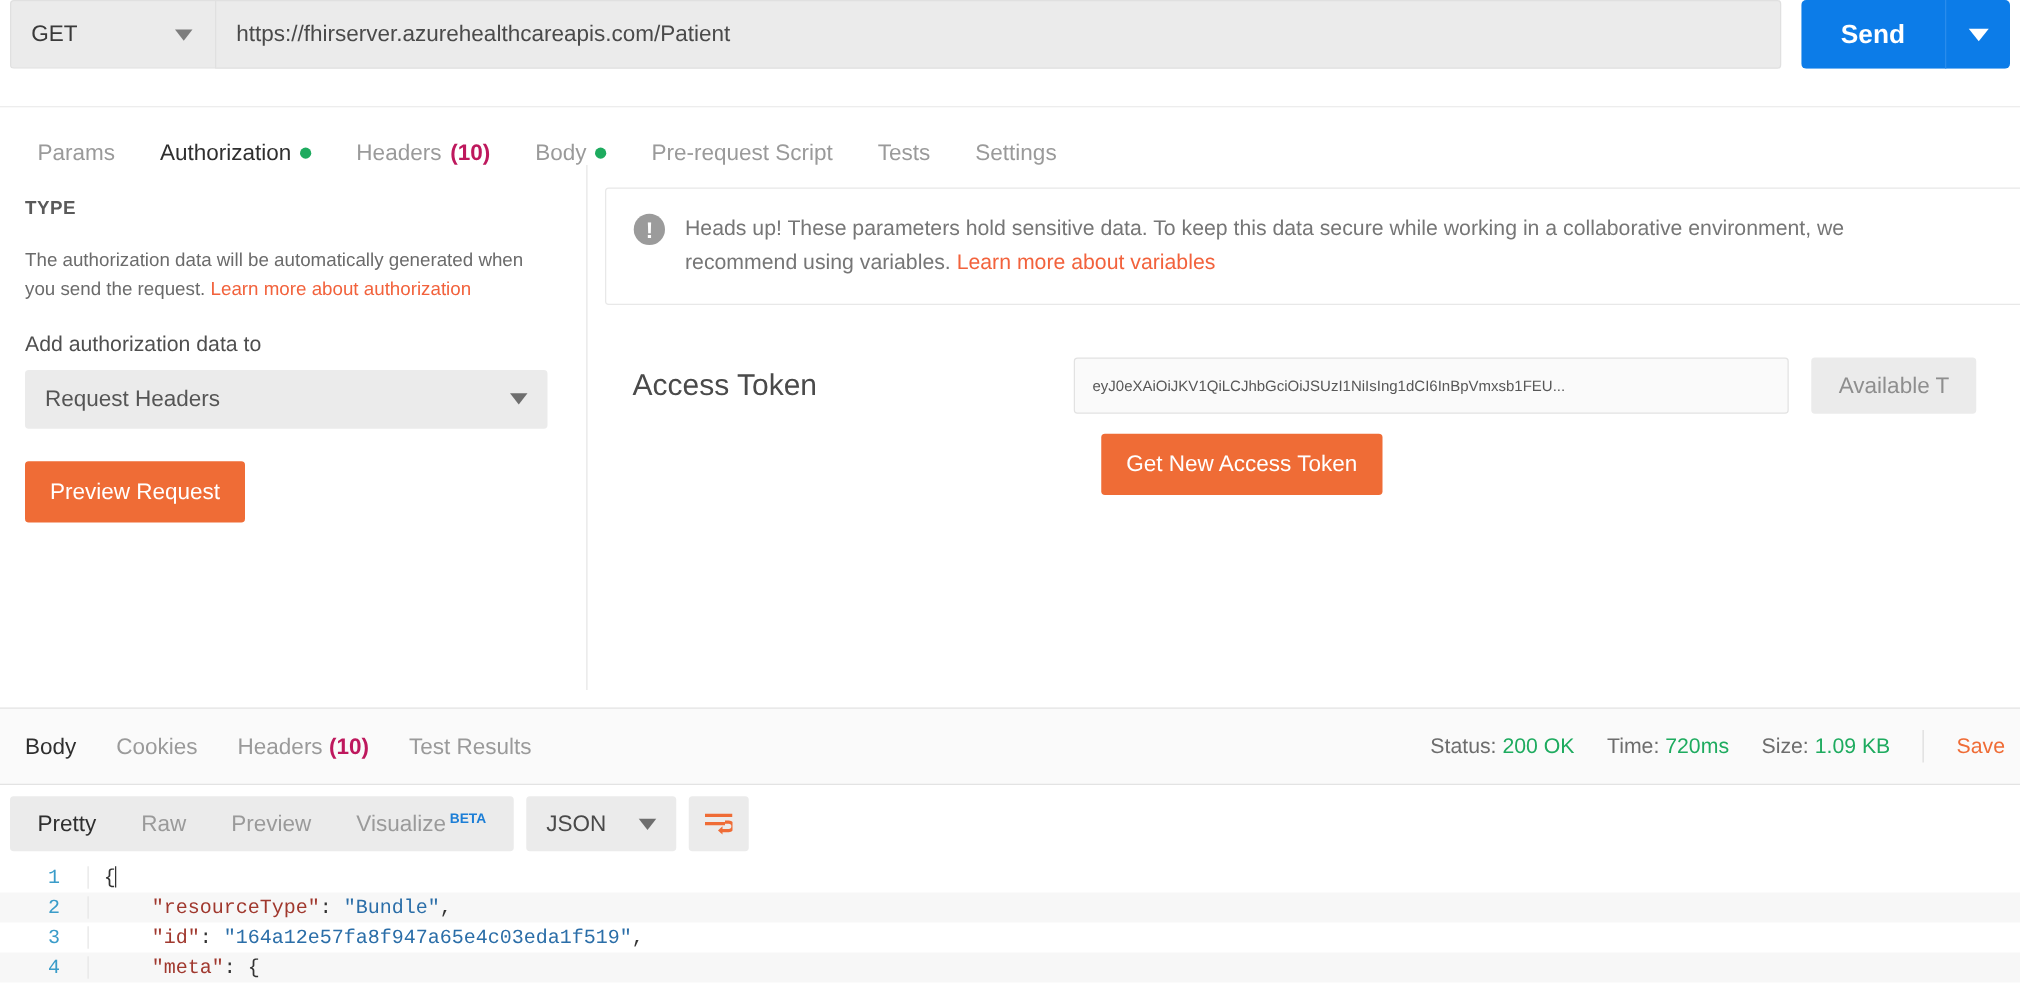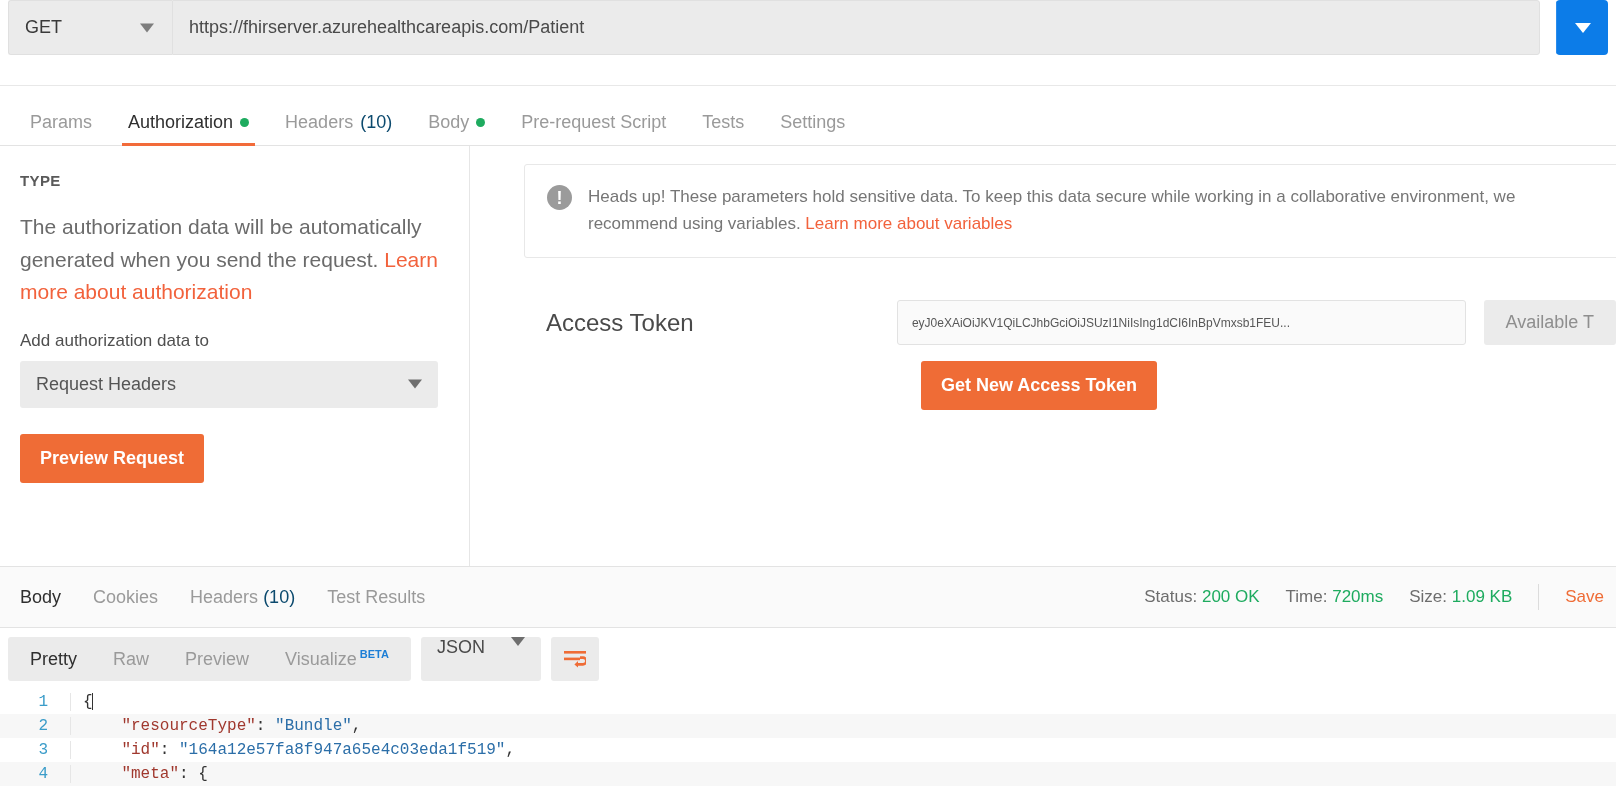--- a/index.html
+++ b/index.html
@@ -113,29 +113,28 @@
     content: "";
     position: absolute;
     left: 12px; right: 12px; bottom: -1px;
     height: 3px;
     background: #f26b3a;
   }
   .dot-green {
     width: 9px; height: 9px; border-radius: 50%;
     background: #1eab5f; display: inline-block;
   }
-  .cnt-green { color: #0c4a6e; }
+  .cnt-green { color: #be185d; font-weight: bold; }
 
   
   .reqpane {
-    position: absolute; left: 0; top: 146px;
+    position: absolute; left: 0; top: 132px;
     width: 1616px; height: 420px;
     background: #ffffff;
     display: flex;
-    gap: 40px;
   }
   .left-col {
     width: 470px;
     border-right: 1px solid #e6e6e6;
     padding: 26px 20px 0 20px;
     height: 100%;
   }
   .type-label {
     font-size: 15px;
     font-weight: bold;
@@ -150,38 +149,38 @@
     display: flex; align-items: center;
     padding: 0 16px;
     position: relative;
     cursor: pointer;
     font-size: 18px;
     color: #555555;
   }
   .dropdown .caret-dn { right: 16px; border-top-color: #6e6e6e; }
   .help-text {
     margin-top: 22px;
-    font-size: 21px;
+    font-size: 15px;
     line-height: 1.55;
     color: #6b6b6b;
     width: 420px;
   }
   .lnk { color: #f2623c; cursor: pointer; }
   .sub-label {
     margin-top: 22px; margin-bottom: 10px;
     font-size: 17px; color: #4f4f4f;
   }
   .btn-orange {
     margin-top: 26px;
     background: #ef6c36;
     color: #ffffff;
     border: none;
     border-radius: 3px;
     font-size: 18px;
-    font-weight: bold;
+    font-weight: normal;
     padding: 14px 20px;
     cursor: pointer;
     font-family: "Liberation Sans", sans-serif;
   }
 
   .right-col {
     flex: 1;
     padding: 18px 0 0 14px;
     min-width: 0;
   }
@@ -311,21 +310,21 @@
     font-size: 11px; font-weight: bold;
     color: #1c7ed6;
     vertical-align: super;
     position: relative; top: -7px;
   }
   .fmt-select {
     background: #ebebeb;
     border-radius: 3px;
     height: 44px;
     min-width: 108px;
-    display: flex; 
+    display: flex; align-items: center;
     padding: 0 16px;
     position: relative;
     font-size: 18px;
     color: #4a4a4a;
     cursor: pointer;
     gap: 26px;
   }
   .fmt-select i {
     width: 0; height: 0;
     border-left: 7px solid transparent;
@@ -383,20 +382,21 @@
 </head>
 <body>
 
 <div class="urlbar">
   <div class="method-select">
     <span class="mlabel">GET</span>
     <span class="caret-dn"></span>
   </div>
   <div class="url-input" title="https://fhirserver.azurehealthcareapis.com/Patient">https://fhirserver.azurehealthcareapis.com/Patient</div>
   <div class="send-wrap">
+    <button class="send-btn">Send</button>
     <div class="send-caret">
       <i></i>
     </div>
   </div>
 </div>
 
 <div class="reqtabs">
   <div class="rtab">
     <span>Params</span>
   </div>

